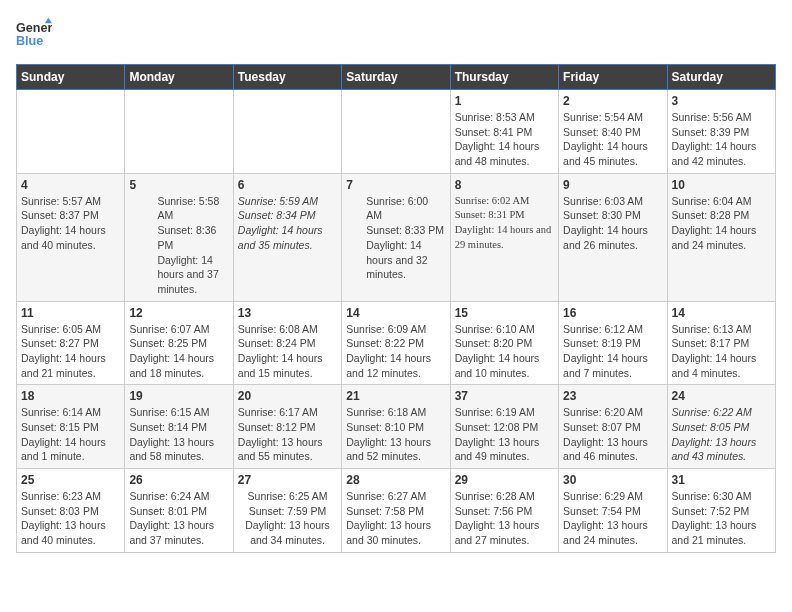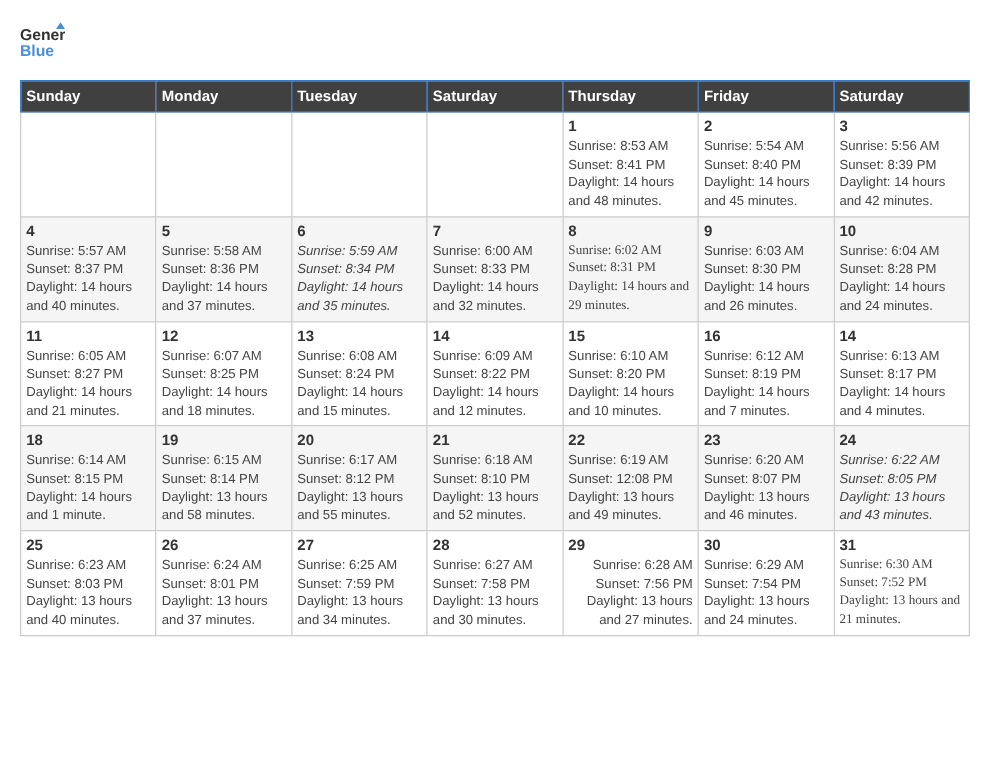--- a/index.html
+++ b/index.html
@@ -134,33 +134,33 @@
       </tr>
       <tr>
         <td>
           <span class="day-number">4</span>
           <div class="day-info" style="white-space: pre-line;">Sunrise: 5:57 AM
 Sunset: 8:37 PM
 Daylight: 14 hours and 40 minutes.</div>
         </td>
         <td>
           <span class="day-number">5</span>
-          <div class="day-info" style="white-space: pre-line;">Sunrise: 5:58 AM
+          <div class="day-info" style="white-space: pre-line; margin-left: 28px;">Sunrise: 5:58 AM
 Sunset: 8:36 PM
 Daylight: 14 hours and 37 minutes.</div>
         </td>
         <td>
           <span class="day-number">6</span>
           <div class="day-info" style="white-space: pre-line; font-style: italic;">Sunrise: 5:59 AM
 Sunset: 8:34 PM
 Daylight: 14 hours and 35 minutes.</div>
         </td>
         <td>
           <span class="day-number">7</span>
-          <div class="day-info" style="white-space: pre-line;">Sunrise: 6:00 AM
+          <div class="day-info" style="white-space: pre-line; margin-left: 20px;">Sunrise: 6:00 AM
 Sunset: 8:33 PM
 Daylight: 14 hours and 32 minutes.</div>
         </td>
         <td>
           <span class="day-number">8</span>
           <div class="day-info" style="white-space: pre-line; font-family: Liberation Serif, serif;">Sunrise: 6:02 AM
 Sunset: 8:31 PM
 Daylight: 14 hours and 29 minutes.</div>
         </td>
         <td>
@@ -239,21 +239,21 @@
 Sunset: 8:12 PM
 Daylight: 13 hours and 55 minutes.</div>
         </td>
         <td>
           <span class="day-number">21</span>
           <div class="day-info" style="white-space: pre-line;">Sunrise: 6:18 AM
 Sunset: 8:10 PM
 Daylight: 13 hours and 52 minutes.</div>
         </td>
         <td>
-          <span class="day-number">22</span>
+          <span class="day-number">37</span>
           <div class="day-info" style="white-space: pre-line;">Sunrise: 6:19 AM
 Sunset: 12:08 PM
 Daylight: 13 hours and 49 minutes.</div>
         </td>
         <td>
           <span class="day-number">23</span>
           <div class="day-info" style="white-space: pre-line;">Sunrise: 6:20 AM
 Sunset: 8:07 PM
 Daylight: 13 hours and 46 minutes.</div>
         </td>
@@ -272,43 +272,43 @@
 Daylight: 13 hours and 40 minutes.</div>
         </td>
         <td>
           <span class="day-number">26</span>
           <div class="day-info" style="white-space: pre-line;">Sunrise: 6:24 AM
 Sunset: 8:01 PM
 Daylight: 13 hours and 37 minutes.</div>
         </td>
         <td>
           <span class="day-number">27</span>
-          <div class="day-info" style="white-space: pre-line;">Sunrise: 6:25 AM
+          <div class="day-info" style="white-space: pre-line; text-align: center;">Sunrise: 6:25 AM
 Sunset: 7:59 PM
 Daylight: 13 hours and 34 minutes.</div>
         </td>
         <td>
           <span class="day-number">28</span>
           <div class="day-info" style="white-space: pre-line;">Sunrise: 6:27 AM
 Sunset: 7:58 PM
 Daylight: 13 hours and 30 minutes.</div>
         </td>
         <td>
           <span class="day-number">29</span>
-          <div class="day-info" style="white-space: pre-line; text-align: right;">Sunrise: 6:28 AM
+          <div class="day-info" style="white-space: pre-line;">Sunrise: 6:28 AM
 Sunset: 7:56 PM
 Daylight: 13 hours and 27 minutes.</div>
         </td>
         <td>
           <span class="day-number">30</span>
           <div class="day-info" style="white-space: pre-line;">Sunrise: 6:29 AM
 Sunset: 7:54 PM
 Daylight: 13 hours and 24 minutes.</div>
         </td>
         <td>
           <span class="day-number">31</span>
-          <div class="day-info" style="white-space: pre-line; font-family: Liberation Serif, serif;">Sunrise: 6:30 AM
+          <div class="day-info" style="white-space: pre-line;">Sunrise: 6:30 AM
 Sunset: 7:52 PM
 Daylight: 13 hours and 21 minutes.</div>
         </td>
       </tr>
     </tbody>
 </table>
 
 </body></html>

